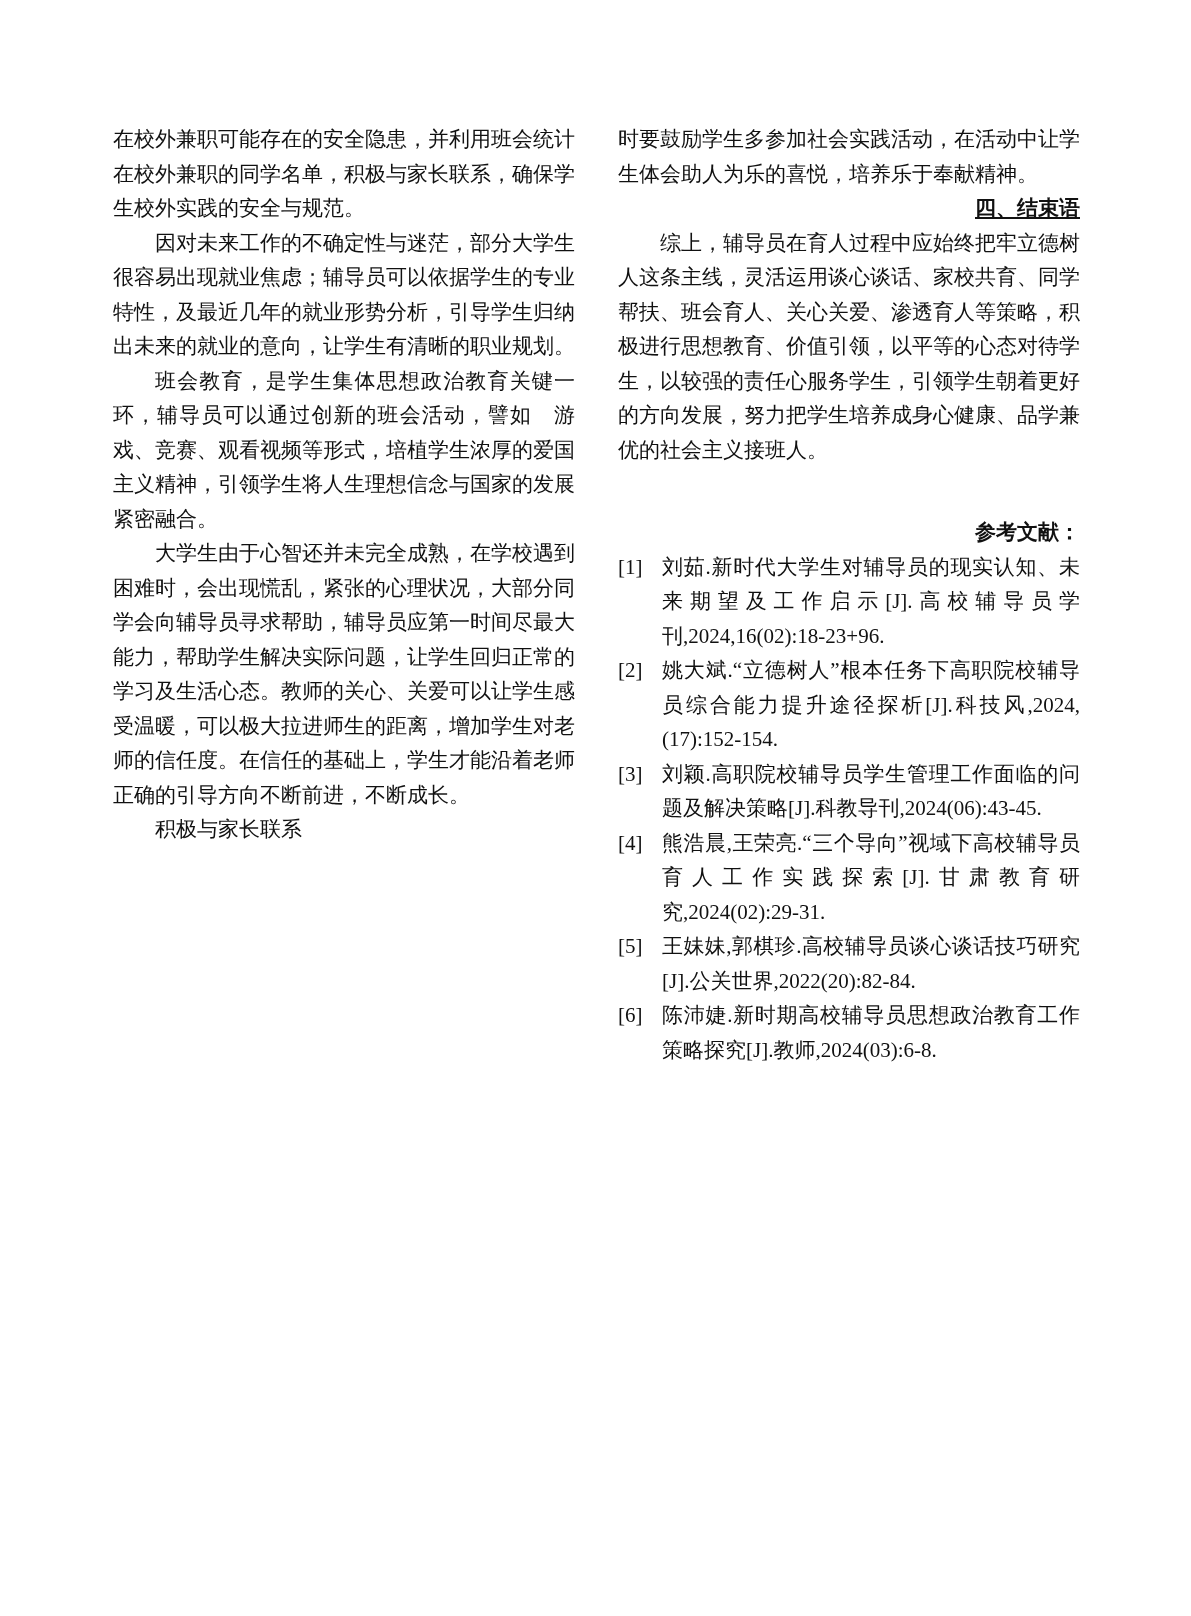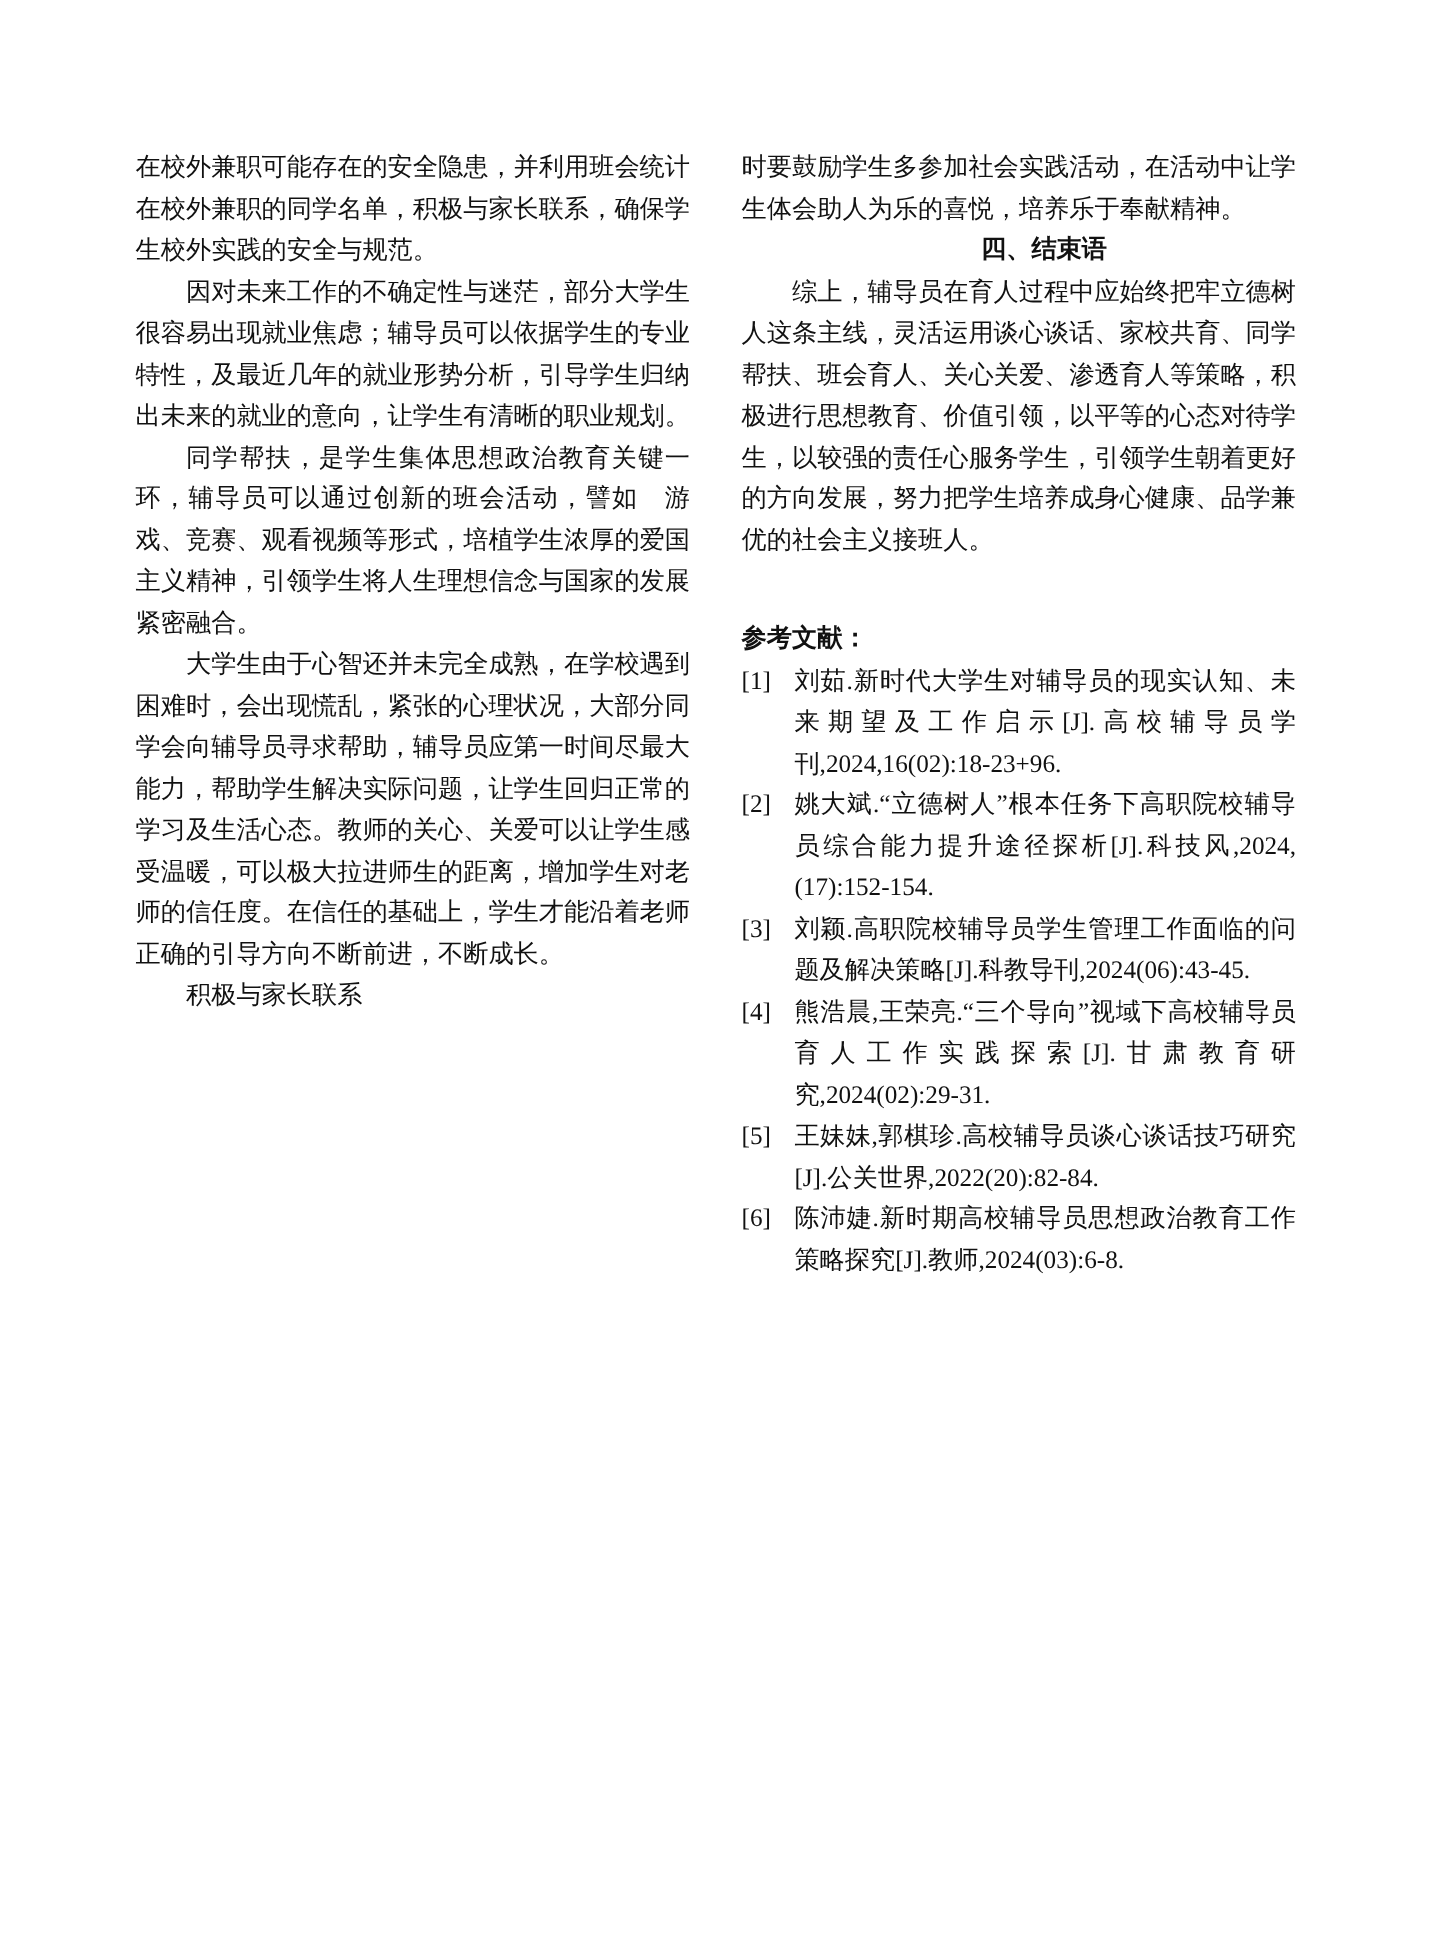--- a/index.html
+++ b/index.html
@@ -35,35 +35,36 @@
     text-align: justify;
     text-justify: inter-character;
     overflow-wrap: anywhere;
   }
   .para.indent {
     text-indent: 2em;
   }
   .para.section-head {
     font-family: "Liberation Sans", "DejaVu Sans", sans-serif;
     font-weight: bold;
-    text-align: center;
+    text-align: right;
+    text-decoration: underline;
   }
   .para.subhead {
     text-align: left;
   }
   .references {
     margin-top: 48px;
   }
   .ref-heading {
     margin: 0;
     font-size: 21px;
     line-height: 34.5px;
     font-family: "Liberation Sans", "DejaVu Sans", sans-serif;
     font-weight: bold;
-    text-align: left;
+    text-align: right;
   }
   .ref-item {
     position: relative;
     margin: 0;
     padding-left: 44px;
     font-size: 21px;
     line-height: 34.5px;
     text-align: justify;
     text-justify: inter-character;
     overflow-wrap: anywhere;
@@ -84,21 +85,21 @@
 </style>
 </head>
 <body>
 
 <div class="page">
   <div class="columns">
 
     <div class="column">
       <p class="para">在校外兼职可能存在的安全隐患，并利用班会统计在校外兼职的同学名单，积极与家长联系，确保学生校外实践的安全与规范。</p>
       <p class="para indent">因对未来工作的不确定性与迷茫，部分大学生很容易出现就业焦虑；辅导员可以依据学生的专业特性，及最近几年的就业形势分析，引导学生归纳出未来的就业的意向，让学生有清晰的职业规划。</p>
-      <p class="para indent">同学帮扶，是学生集体思想政治教育关键一环，辅导员可以通过创新的班会活动，譬如　游戏、竞赛、观看视频等形式，培植学生浓厚的爱国主义精神，引领学生将人生理想信念与国家的发展紧密融合。</p>
+      <p class="para indent">班会教育，是学生集体思想政治教育关键一环，辅导员可以通过创新的班会活动，譬如　游戏、竞赛、观看视频等形式，培植学生浓厚的爱国主义精神，引领学生将人生理想信念与国家的发展紧密融合。</p>
       <p class="para indent">大学生由于心智还并未完全成熟，在学校遇到困难时，会出现慌乱，紧张的心理状况，大部分同学会向辅导员寻求帮助，辅导员应第一时间尽最大能力，帮助学生解决实际问题，让学生回归正常的学习及生活心态。教师的关心、关爱可以让学生感受温暖，可以极大拉进师生的距离，增加学生对老师的信任度。在信任的基础上，学生才能沿着老师正确的引导方向不断前进，不断成长。</p>
       <p class="para subhead indent">积极与家长联系</p>
     </div>
 
     <div class="column">
       <p class="para">时要鼓励学生多参加社会实践活动，在活动中让学生体会助人为乐的喜悦，培养乐于奉献精神。</p>
       <p class="para section-head indent">四、结束语</p>
       <p class="para indent">综上，辅导员在育人过程中应始终把牢立德树人这条主线，灵活运用谈心谈话、家校共育、同学帮扶、班会育人、关心关爱、渗透育人等策略，积极进行思想教育、价值引领，以平等的心态对待学生，以较强的责任心服务学生，引领学生朝着更好的方向发展，努力把学生培养成身心健康、品学兼优的社会主义接班人。</p>
 
       <div class="references">

